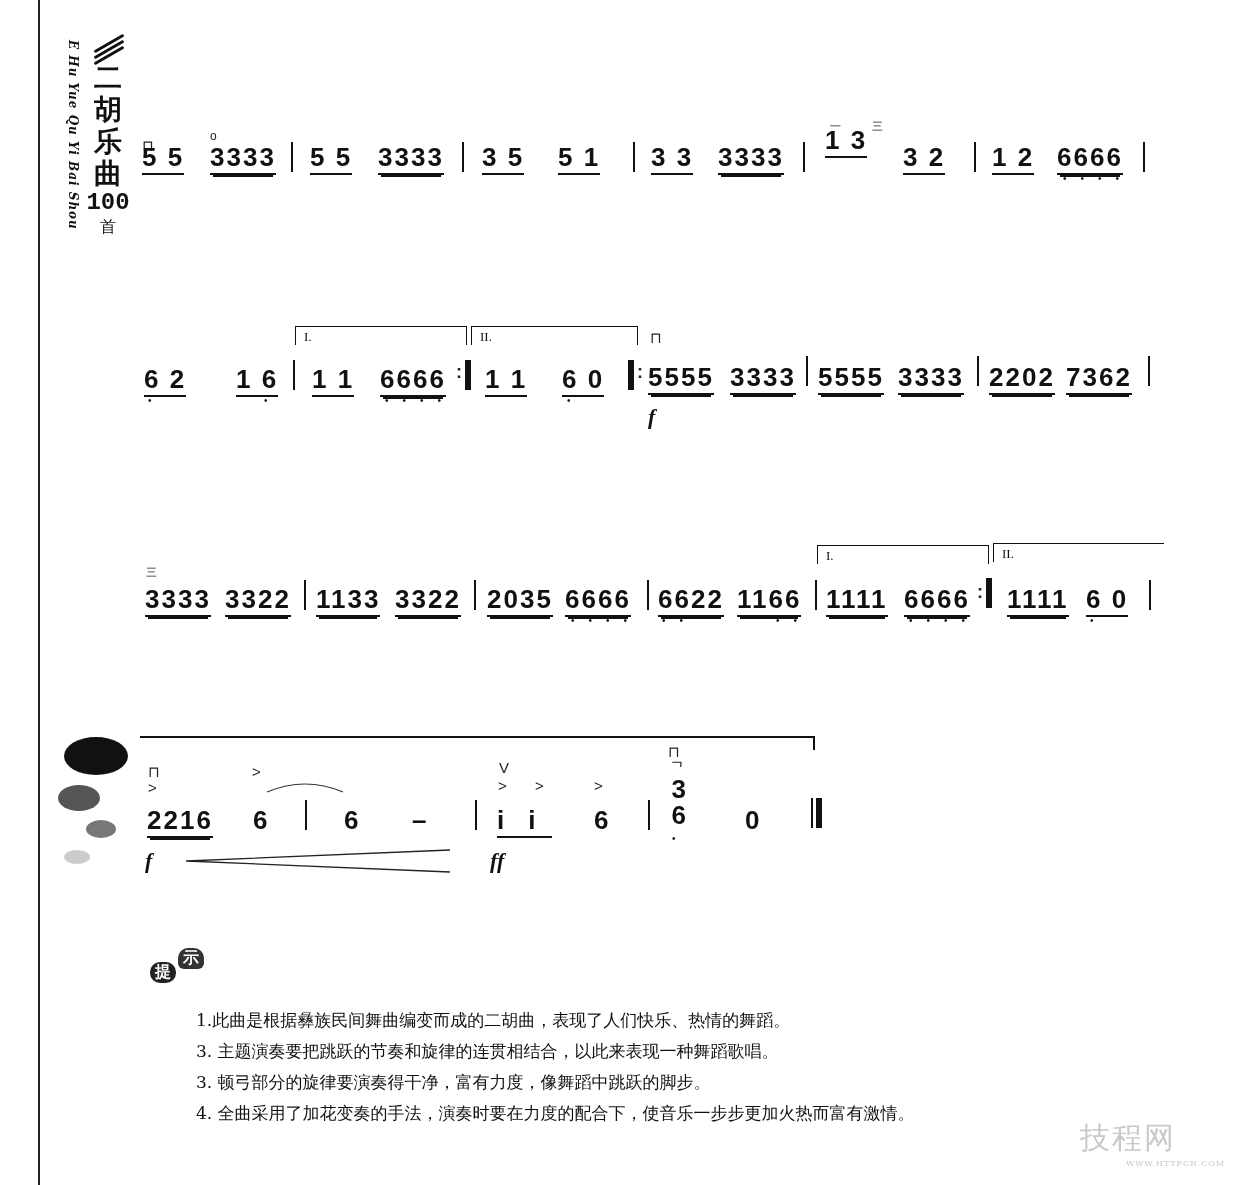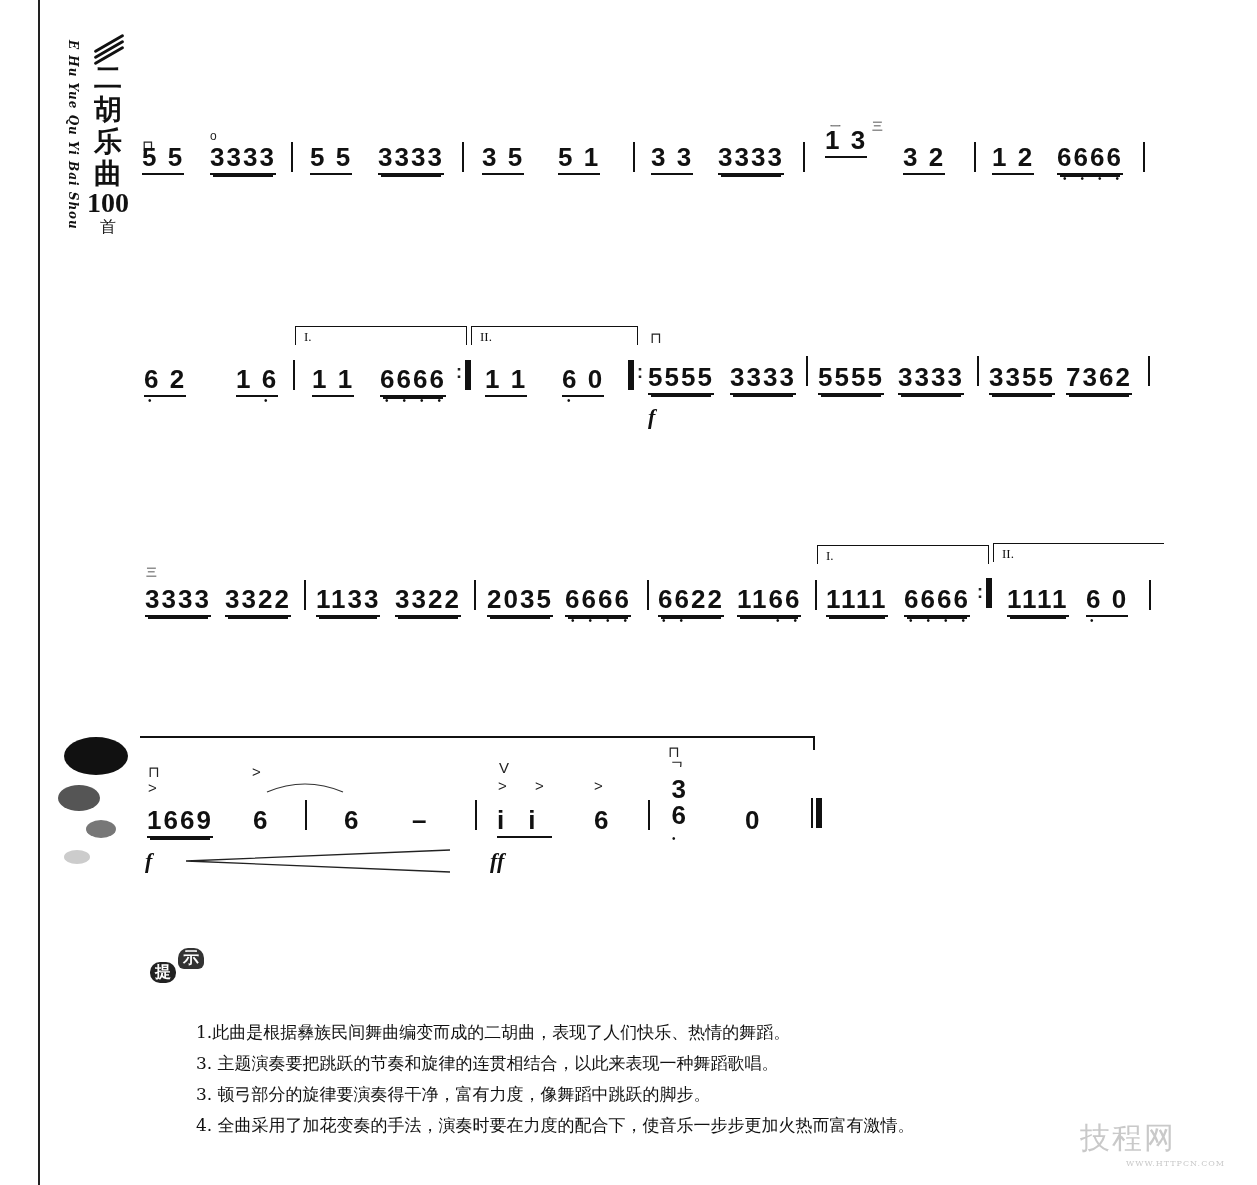--- a/index.html
+++ b/index.html
@@ -2,39 +2,39 @@
 <html><head>
 <meta charset="utf-8">
 <style>
   html,body{margin:0;padding:0;background:#fff;}
   body{width:1257px;height:1185px;position:relative;overflow:hidden;font-family:"Liberation Sans",sans-serif;color:#111;}
   .spine-line{position:absolute;left:38px;top:0;width:2px;height:1185px;background:#222;}
   .side-title{position:absolute;left:88px;top:36px;width:40px;display:flex;flex-direction:column;align-items:center;}
   .side-title .decor{width:40px;height:26px;position:relative;}
   .side-title .decor i{position:absolute;left:4px;height:3px;width:34px;background:#111;transform:rotate(-30deg);border-radius:2px;}
   .side-title .ch{font-family:"DejaVu Serif",serif;font-weight:bold;font-size:28px;line-height:32px;color:#111;}
-  .side-title .num{font-size:28px;font-weight:bold;line-height:26px;font-family:Liberation Serif, serif;}
+  .side-title .num{font-size:24px;font-weight:bold;line-height:26px;font-family:Liberation Mono, monospace;}
   .side-title .vol{font-size:16px;line-height:22px;}
   .side-pinyin{position:absolute;left:66px;top:40px;width:14px;height:210px;writing-mode:vertical-rl;font-family:"DejaVu Serif",serif;font-style:italic;font-weight:bold;font-size:12px;color:#111;letter-spacing:1px;}
   .blob{position:absolute;border-radius:50%;}
   .tok{position:absolute;font-family:"Liberation Sans",sans-serif;font-weight:bold;font-size:26px;line-height:30px;letter-spacing:2px;white-space:nowrap;text-align:right;}
   .ul1{border-bottom:2px solid #111;padding-bottom:1px;}
   .ul2{border-bottom:2px solid #111;box-shadow:0 5px 0 -3px #111;padding-bottom:1px;}
   .bar{position:absolute;width:2px;height:30px;background:#111;}
   .thick{position:absolute;width:6px;height:30px;background:#111;}
   .dots{position:absolute;font-size:10px;letter-spacing:14px;line-height:10px;}
   .mark{position:absolute;font-size:15px;line-height:16px;color:#222;}
   .volta{position:absolute;border-top:1.5px solid #111;border-left:1.5px solid #111;border-right:1.5px solid #111;height:18px;}
   .volta span{position:absolute;left:8px;top:2px;font-family:"Liberation Serif",serif;font-size:13px;}
   .dyn{position:absolute;font-family:"Liberation Serif",serif;font-style:italic;font-weight:bold;font-size:22px;}
   .tips{position:absolute;left:150px;top:948px;}
   .tips-title{display:flex;align-items:flex-end;gap:2px;}
   .tips-title .t1{background:#222;color:#fff;border-radius:10px;font-family:"DejaVu Serif",serif;font-weight:bold;font-size:16px;padding:0 5px;}
   .tips-title .t2{background:#333;color:#fff;border-radius:10px 10px 6px 6px;font-family:"DejaVu Serif",serif;font-weight:bold;font-size:16px;padding:0 5px;margin-bottom:14px;}
-  .tip-line{position:absolute;left:196px;font-family:"DejaVu Serif",serif;font-size:17px;line-height:20px;color:#111;white-space:nowrap;margin-top:12px;}
+  .tip-line{position:absolute;left:196px;font-family:"DejaVu Serif",serif;font-size:17px;line-height:20px;color:#111;white-space:nowrap;}
   .watermark{position:absolute;left:1080px;top:1118px;color:#c9c9c9;font-family:"DejaVu Serif",serif;}
   .watermark .wm1{font-size:30px;letter-spacing:2px;}
   .watermark .wm2{font-size:8px;letter-spacing:1px;margin-left:46px;}
   .hairpin{position:absolute;}
 </style>
 </head>
 <body>
 
 <div class="spine-line"></div>
 
@@ -107,21 +107,21 @@
   <div class="thick" style="left:628px;top:360px"></div>
   <span class="mark" style="left:637px;top:364px;font-weight:bold;font-size:18px">:</span>
   <span class="mark" style="left:650px;top:330px">⊓</span>
   <span class="tok ul2" style="left:648px;top:362px">5555</span>
   <span class="tok ul2" style="left:730px;top:362px">3333</span>
   <span class="dyn" style="left:648px;top:404px">f</span>
   <div class="bar" style="left:806px;top:356px"></div>
   <span class="tok ul2" style="left:818px;top:362px">5555</span>
   <span class="tok ul2" style="left:898px;top:362px">3333</span>
   <div class="bar" style="left:977px;top:356px"></div>
-  <span class="tok ul2" style="left:989px;top:362px">3355</span>
+  <span class="tok ul2" style="left:989px;top:362px">2202</span>
   <span class="tok ul2" style="left:1066px;top:362px">7362</span>
   <div class="bar" style="left:1148px;top:356px"></div>
 </div>
 
 <div>
   <span class="mark" style="left:146px;top:564px;font-size:11px">三</span>
   <span class="tok ul2" style="left:145px;top:584px">3333</span>
   <span class="tok ul2" style="left:225px;top:584px">3322</span>
   <div class="bar" style="left:304px;top:580px"></div>
   <span class="tok ul2" style="left:316px;top:584px">1133</span>
@@ -155,21 +155,21 @@
 
 <div>
   <div style="position:absolute;left:140px;top:736px;width:674px;height:1.5px;background:#111"></div>
   <div style="position:absolute;left:813px;top:736px;width:1.5px;height:14px;background:#111"></div>
   <span class="mark" style="left:148px;top:764px">⊓</span>
   <span class="mark" style="left:148px;top:780px">&gt;</span>
   <span class="mark" style="left:252px;top:764px">&gt;</span>
   <svg style="position:absolute;left:265px;top:780px" width="80" height="14">
       <path d="M2 12 Q40 -4 78 12" stroke="#333" stroke-width="1.2" fill="none"></path>
     </svg>
-  <span class="tok ul2" style="left:147px;top:805px">1669</span>
+  <span class="tok ul2" style="left:147px;top:805px">2216</span>
   <span class="tok" style="left:253px;top:805px">6</span>
   <div class="bar" style="left:305px;top:800px"></div>
   <span class="tok" style="left:344px;top:805px">6</span>
   <span class="tok" style="left:412px;top:805px">–</span>
   <div class="bar" style="left:475px;top:800px"></div>
   <span class="dyn" style="left:145px;top:848px">f</span>
   <svg class="hairpin" style="left:186px;top:848px" width="265" height="26">
       <path d="M0 13 L264 2 M0 13 L264 24" stroke="#222" stroke-width="1.4" fill="none"></path>
     </svg>
   <span class="mark" style="left:499px;top:760px">V</span>

